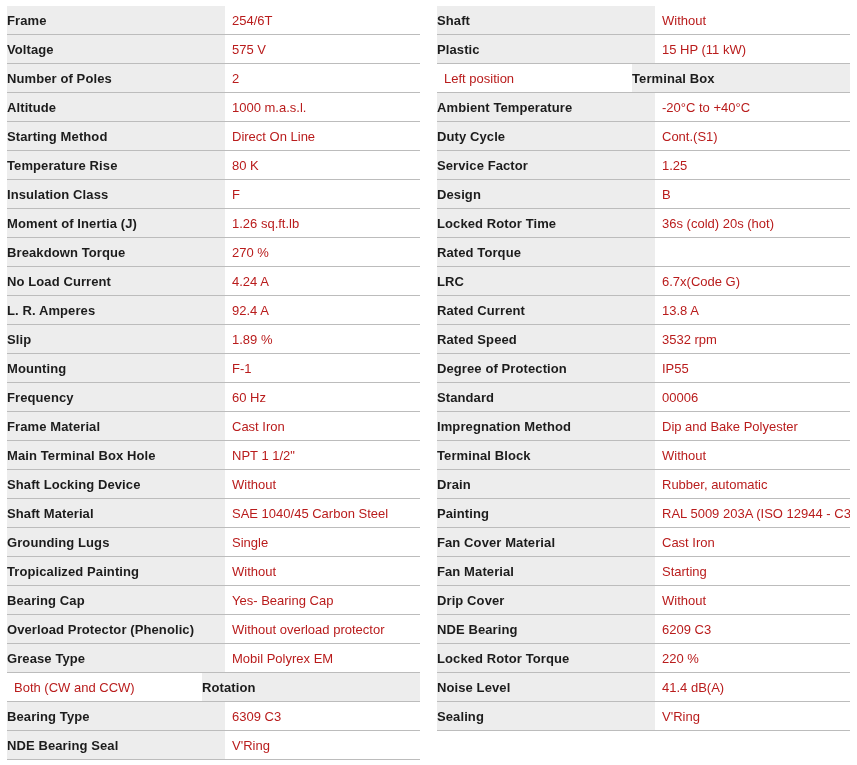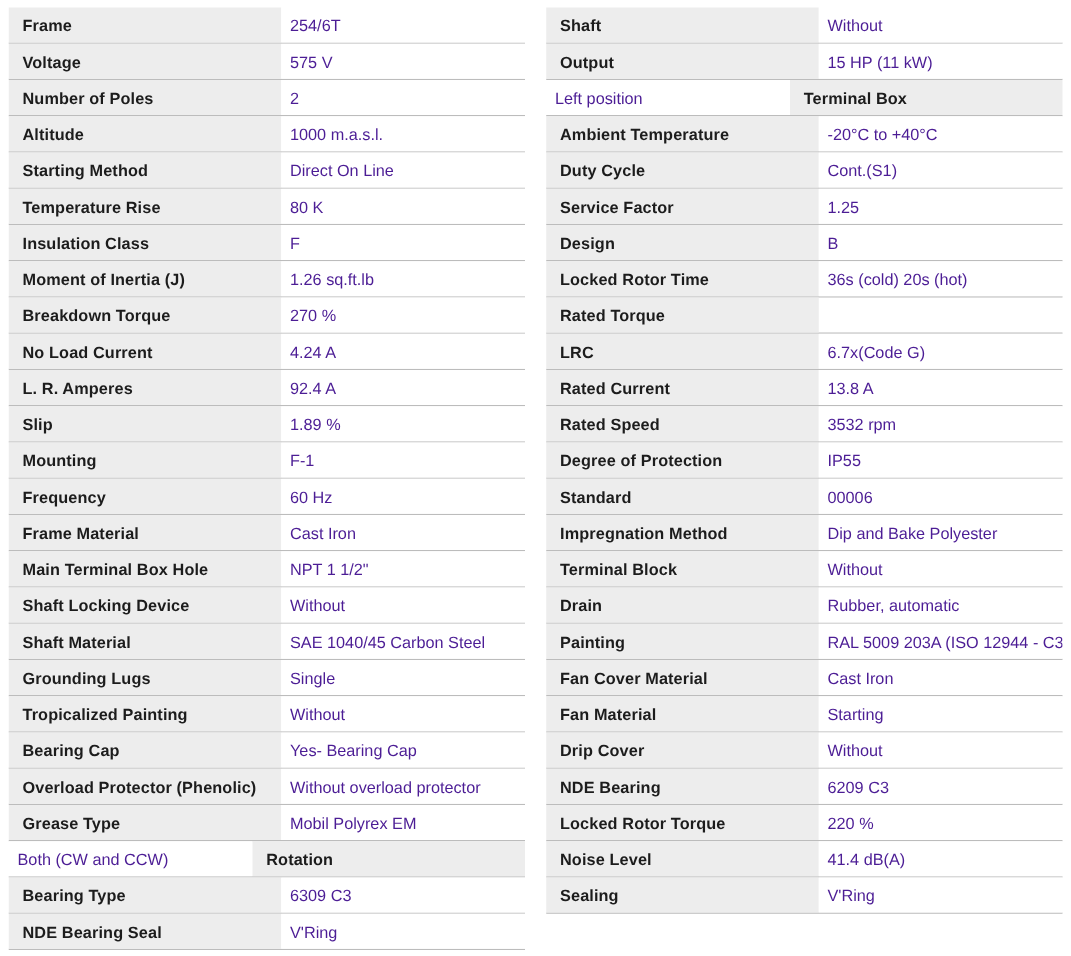--- a/index.html
+++ b/index.html
@@ -32,30 +32,29 @@
     align-items: center;
     font-size: 13px;
     line-height: 1;
     white-space: nowrap;
     overflow: hidden;
   }
   .cell.label {
     width: 218px;
     flex: 0 0 218px;
     box-sizing: border-box;
-    padding-left: 11px;
     background: #ededed;
     font-weight: 700;
     color: #1c1c1c;
     letter-spacing: 0.1px;
   }
   .cell.value {
     flex: 1;
     padding-left: 7px;
-    color: #4c1d95;
+    color: #b91c1c;
     background: #ffffff;
   }
 </style>
 </head>
 <body>
 
 <div class="page">
   <div class="spec-table">
       <div class="spec-row">
         <div class="cell label">Frame</div>
@@ -161,21 +160,21 @@
         <div class="cell label">NDE Bearing Seal</div>
         <div class="cell value">V'Ring</div>
       </div>
     </div>
   <div class="spec-table">
       <div class="spec-row">
         <div class="cell label">Shaft</div>
         <div class="cell value">Without</div>
       </div>
       <div class="spec-row">
-        <div class="cell label">Output</div>
+        <div class="cell label">Plastic</div>
         <div class="cell value">15 HP (11 kW)</div>
       </div>
       <div class="spec-row">
         <div class="cell value">Left position</div>
         <div class="cell label">Terminal Box</div>
       </div>
       <div class="spec-row">
         <div class="cell label">Ambient Temperature</div>
         <div class="cell value">-20°C to +40°C</div>
       </div>

